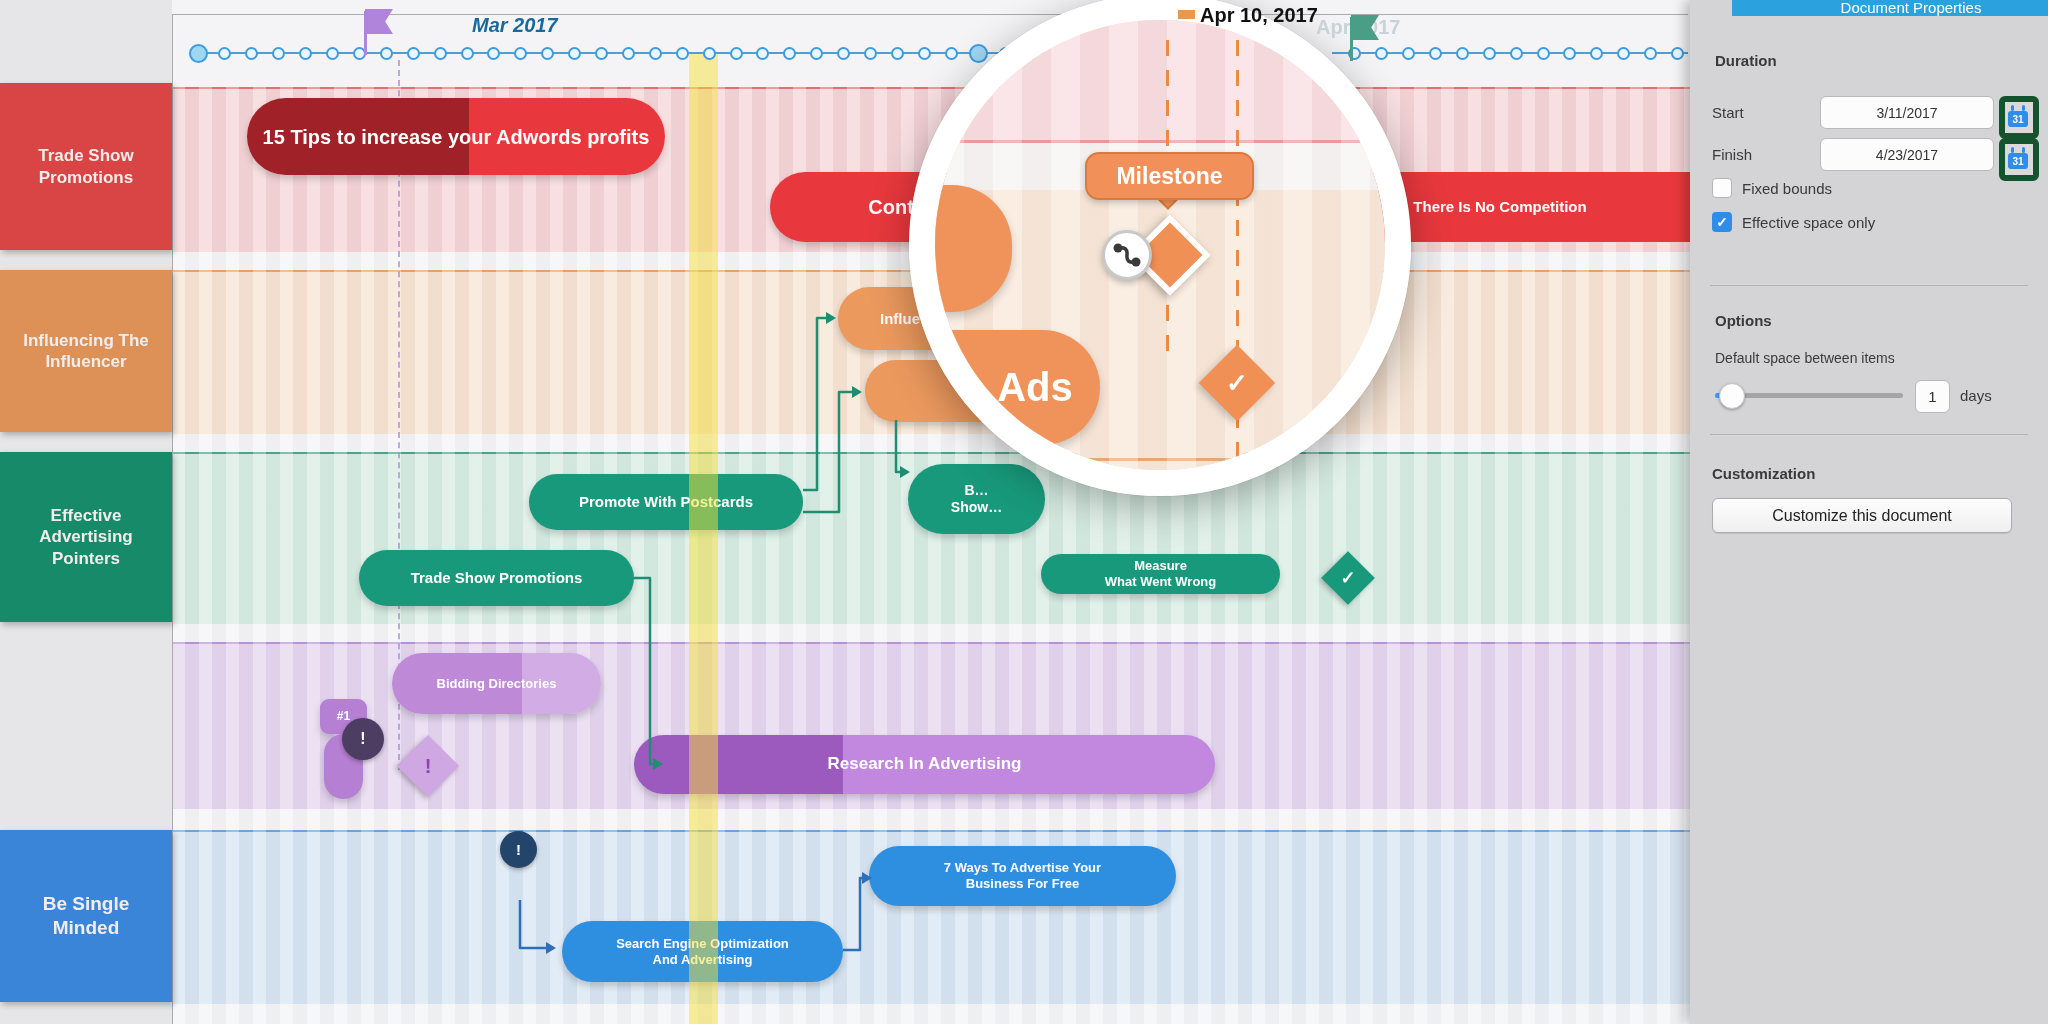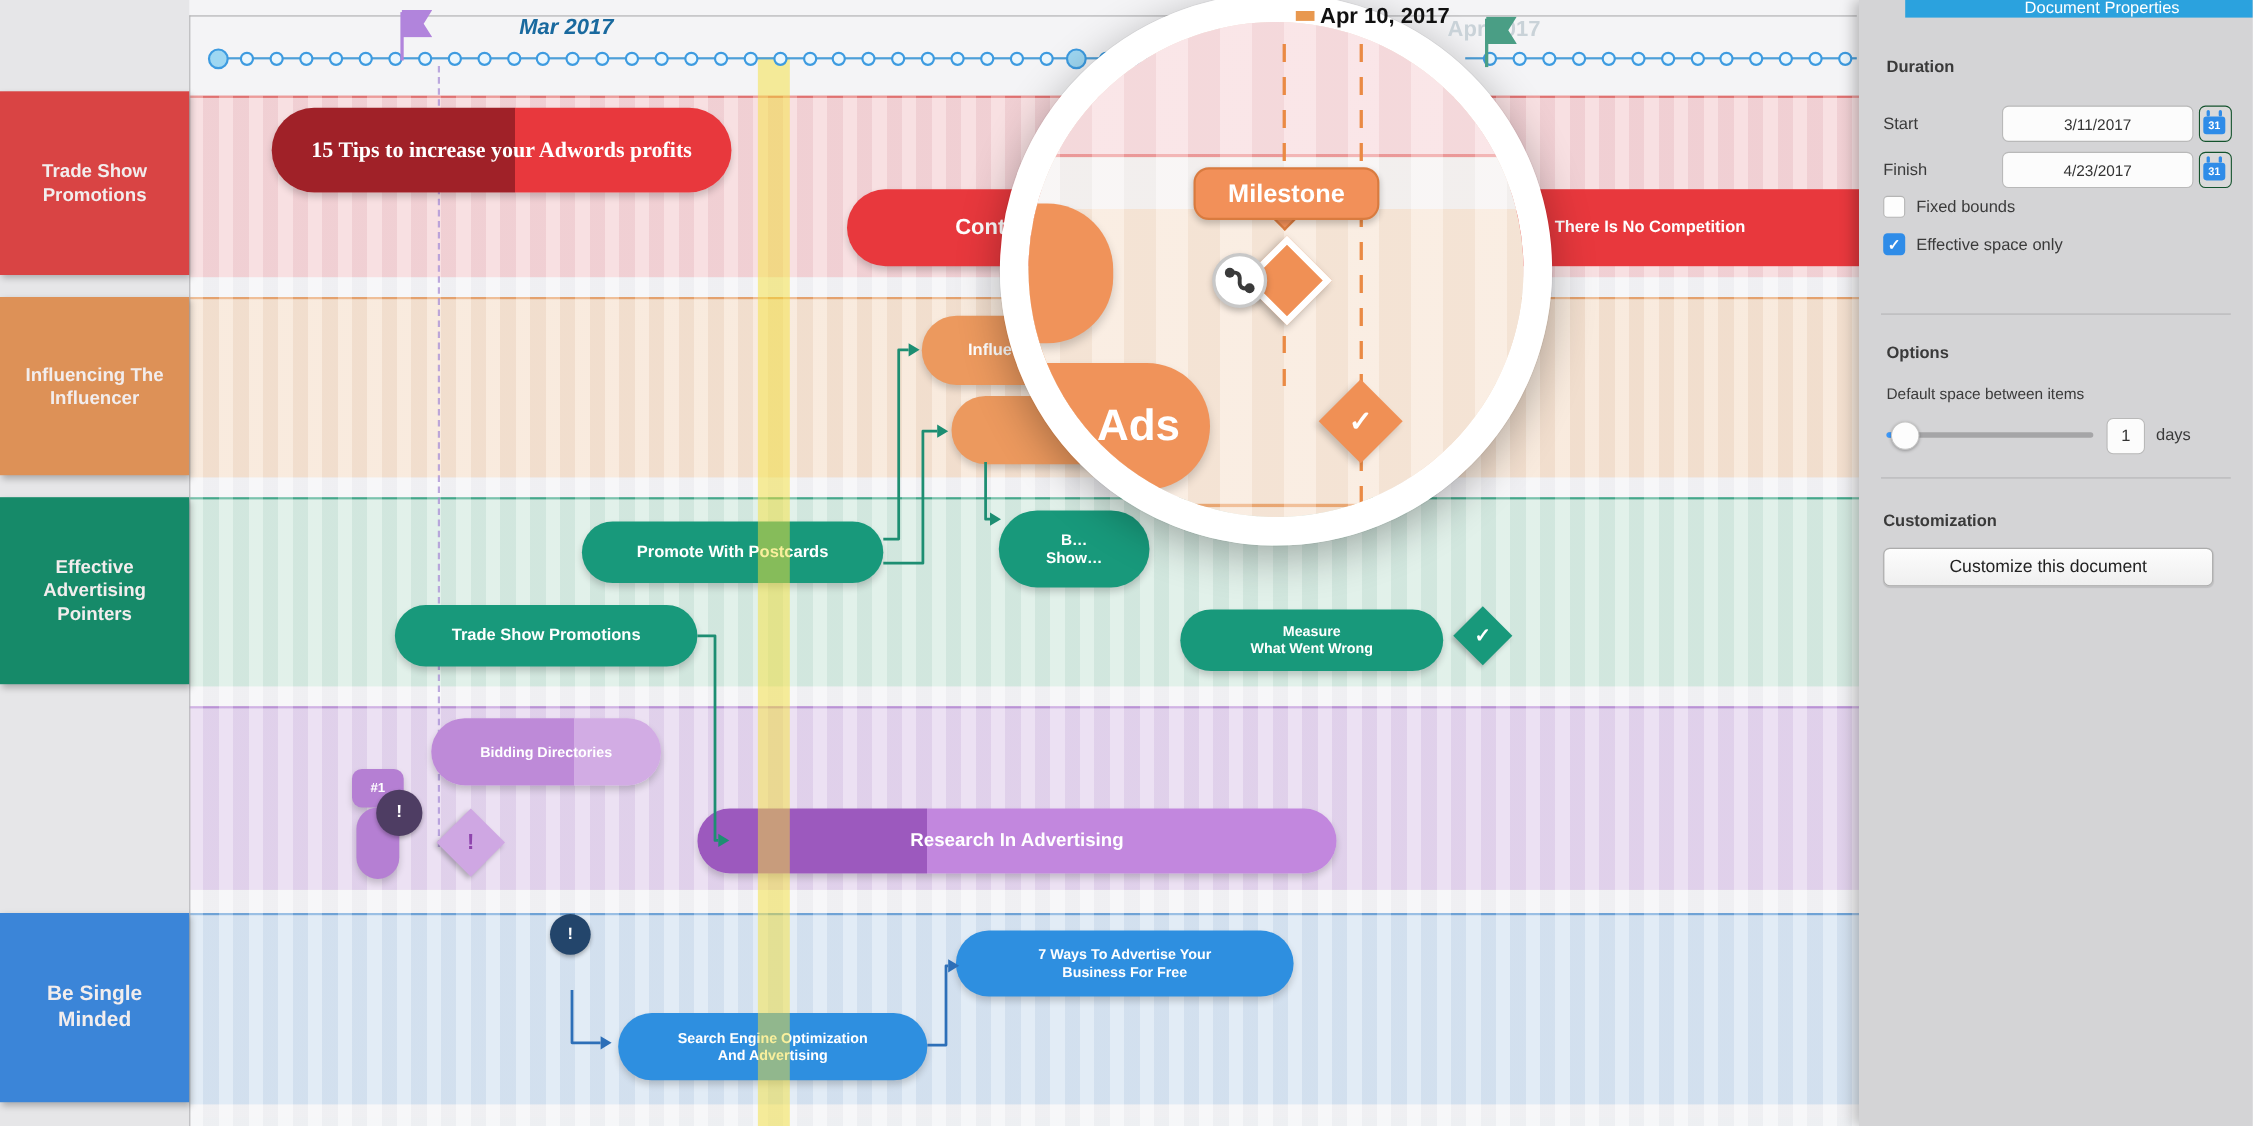--- a/index.html
+++ b/index.html
@@ -41,21 +41,21 @@
   #lens-inner{position:absolute;left:0;top:0;width:450px;height:450px;border-radius:50%;overflow:hidden;background:#F8E7D8;}
   .ldash{position:absolute;width:3px;background:repeating-linear-gradient(180deg,#EA8A44 0 16px,transparent 16px 30px);}
   
   #panel{left:1690px;top:0;width:358px;height:1024px;background:#D4D4D6;box-shadow:-5px 0 12px rgba(0,0,0,0.25);}
   #panel-header{position:absolute;left:0;top:0;width:358px;height:16px;background:#2BA2DE;display:flex;
     align-items:flex-end;justify-content:center;color:#fff;font-size:15px;margin-left:42px;}
   .p-heading{position:absolute;font-weight:bold;font-size:15px;color:#3a3a3a;}
   .p-label{position:absolute;font-size:15px;color:#3a3a3a;}
   .p-input{position:absolute;background:#FCFCFC;border:1px solid #B9B9B9;border-radius:6px;display:flex;
     align-items:center;justify-content:center;font-size:14px;color:#333;}
-  .cal-icon{position:absolute;width:28px;height:31px;background:#DADADA;border:1px solid #14532d;border-radius:6px;}
+  .cal-icon{position:absolute;width:28px;height:31px;background:#DADADA;border:6px solid #14532d;border-radius:6px;}
   .cal-body{position:absolute;left:3px;top:9px;width:20px;height:16px;background:#2F8CE8;border-radius:3px;
     color:#fff;font-size:10px;font-weight:bold;display:flex;align-items:center;justify-content:center;}
   .cal-peg{position:absolute;top:3px;width:3px;height:6px;background:#2F8CE8;border-radius:2px;}
   .checkbox{position:absolute;width:20px;height:20px;border-radius:4px;box-sizing:border-box;}
   .checkbox.off{background:#FDFDFD;border:1px solid #B5B5B5;}
   .checkbox.on{background:#2F8CE8;color:#fff;font-size:14px;font-weight:bold;display:flex;align-items:center;justify-content:center;}
   .divider{position:absolute;left:20px;width:318px;height:1px;background:#B3B3B5;}
   #cust-btn{position:absolute;left:22px;top:498px;width:298px;height:33px;border-radius:6px;
     background:linear-gradient(#FDFDFD,#EFEFEF);border:1px solid #ACACAC;font-size:16px;color:#222;
     display:flex;align-items:center;justify-content:center;box-shadow:0 1px 1px rgba(0,0,0,0.1);}
@@ -73,21 +73,21 @@
     <div class="rowband" style="top:270px;height:162px;background:#F6E2D0;border-top:2px solid #E8A36C;"></div>
     <div class="rowband" style="top:452px;height:170px;background:#D5EBE1;border-top:2px solid #43A98A;"></div>
     <div class="rowband" style="top:642px;height:165px;background:#E4D4EE;border-top:2px solid #BC93D8;"></div>
     <div class="rowband" style="top:830px;height:172px;background:#D6E4F2;border-top:2px solid #6FA4D8;"></div>
     <div class="rowband" style="top:1016px;height:8px;background:#F2F4F6;"></div>
     <div id="stripes"></div>
 
     <div class="dashline" style="left:226px;top:60px;height:710px;"></div>
 
     <div class="bar pill" style="left:75px;top:98px;width:418px;height:77px;font-size:20px;
-                background:linear-gradient(90deg,#A02128 0 53%,#E8383D 53%);font-family:Liberation Serif, serif;">
+                background:linear-gradient(90deg,#A02128 0 53%,#E8383D 53%);">
       <span class="nowrap">15 Tips to increase your Adwords profits</span>
     </div>
     <div class="bar pill" style="left:598px;top:172px;width:300px;height:70px;font-size:20px;background:#E8383D;">
       <span class="nowrap">Contextual</span>
     </div>
     <div class="bar" style="left:1128px;top:172px;width:400px;height:70px;font-size:15px;background:#E8383D;box-shadow:none;">
       <span class="nowrap">There Is No Competition</span>
     </div>
 
     <div class="bar pill" style="left:666px;top:287px;width:260px;height:63px;font-size:15px;background:#EC995E;justify-content:flex-start;padding-left:42px;box-sizing:border-box;">
@@ -98,21 +98,21 @@
     <div class="bar pill" style="left:357px;top:474px;width:274px;height:56px;font-size:15px;background:#18997B;">
       <span class="nowrap">Promote With Postcards</span>
     </div>
     <div class="bar pill" style="left:736px;top:464px;width:137px;height:70px;font-size:14px;background:#18997B;flex-direction:column;">
       <span class="nowrap">B…</span>
       <span class="nowrap">Show…</span>
     </div>
     <div class="bar pill" style="left:187px;top:550px;width:275px;height:56px;font-size:15px;background:#18997B;">
       <span class="nowrap">Trade Show Promotions</span>
     </div>
-    <div class="bar pill" style="left:901px;top:554px;width:239px;height:56px;font-size:13px;background:#18997B;flex-direction:column;">
+    <div class="bar pill" style="left:869px;top:554px;width:239px;height:40px;font-size:13px;background:#18997B;flex-direction:column;">
       <span class="nowrap">Measure</span>
       <span class="nowrap">What Went Wrong</span>
     </div>
     <div class="diamond" style="left:1157px;top:559px;width:38px;height:38px;">
       <div class="dsq" style="background:#18997B;box-shadow:0 3px 5px rgba(0,0,0,0.25);"></div>
       <span class="dlabel" style="font-size:18px;">✓</span>
     </div>
 
     <div class="bar pill" style="left:220px;top:653px;width:209px;height:61px;font-size:13px;
                 background:linear-gradient(90deg,#BE8AD8 0 62%,#D2ACE4 62%);">

